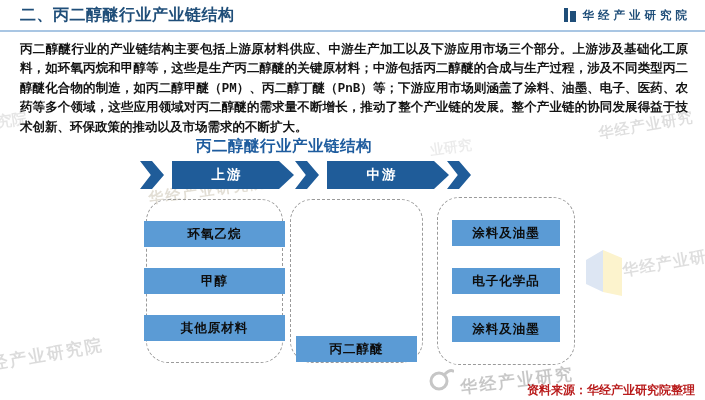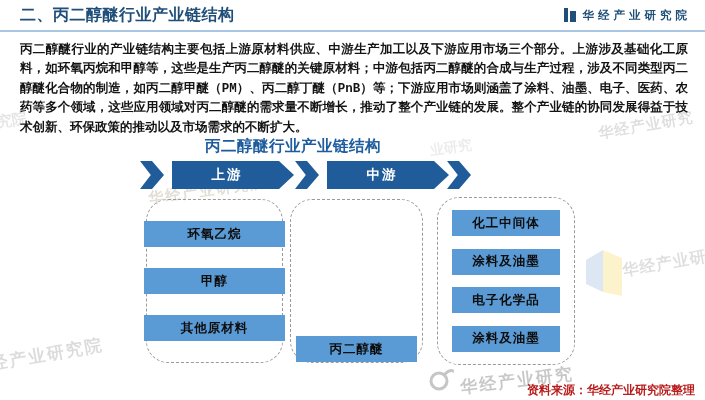--- a/index.html
+++ b/index.html
@@ -29,21 +29,21 @@
   
   .intro{
     position:absolute;top:41px;left:20px;width:668px;z-index:2;
     font-size:12.5px;line-height:19.4px;font-weight:600;color:#141414;
     text-align:justify;
     font-family:Liberation Mono, monospace;
   }
 
   
   .diagram-title{
-    position:absolute;top:136px;left:9px;width:568px;text-align:center;z-index:2;
+    position:absolute;top:136px;left:0;width:568px;text-align:center;z-index:2;
     color:#1e5c9e;font-size:15.5px;font-weight:bold;letter-spacing:.5px;
   }
   .stage{position:absolute;top:161px;height:28px;display:flex;z-index:2;}
   .stage-chevron{
     width:24px;height:28px;background:#1f5c99;
     clip-path:polygon(0 0,50% 0,100% 50%,50% 100%,0 100%,45% 50%);
   }
   .stage-band{
     width:122px;height:28px;margin-left:8px;background:#1f5c99;
     clip-path:polygon(0 0,calc(100% - 15px) 0,100% 50%,calc(100% - 15px) 100%,0 100%);
@@ -146,19 +146,18 @@
 
 <div class="chain-col col-1">
   <div class="chain-item">环氧乙烷</div>
   <div class="chain-item">甲醇</div>
   <div class="chain-item">其他原材料</div>
 </div>
 <div class="chain-col col-2">
   <div class="chain-item">丙二醇醚</div>
 </div>
 <div class="chain-col col-3">
-  <div class="chain-item">化工中间体</div>
   <div class="chain-item">涂料及油墨</div>
   <div class="chain-item">电子化学品</div>
   <div class="chain-item">涂料及油墨</div>
 </div>
 
 <div class="source">资料来源：华经产业研究院整理</div>
 
 </body></html>

